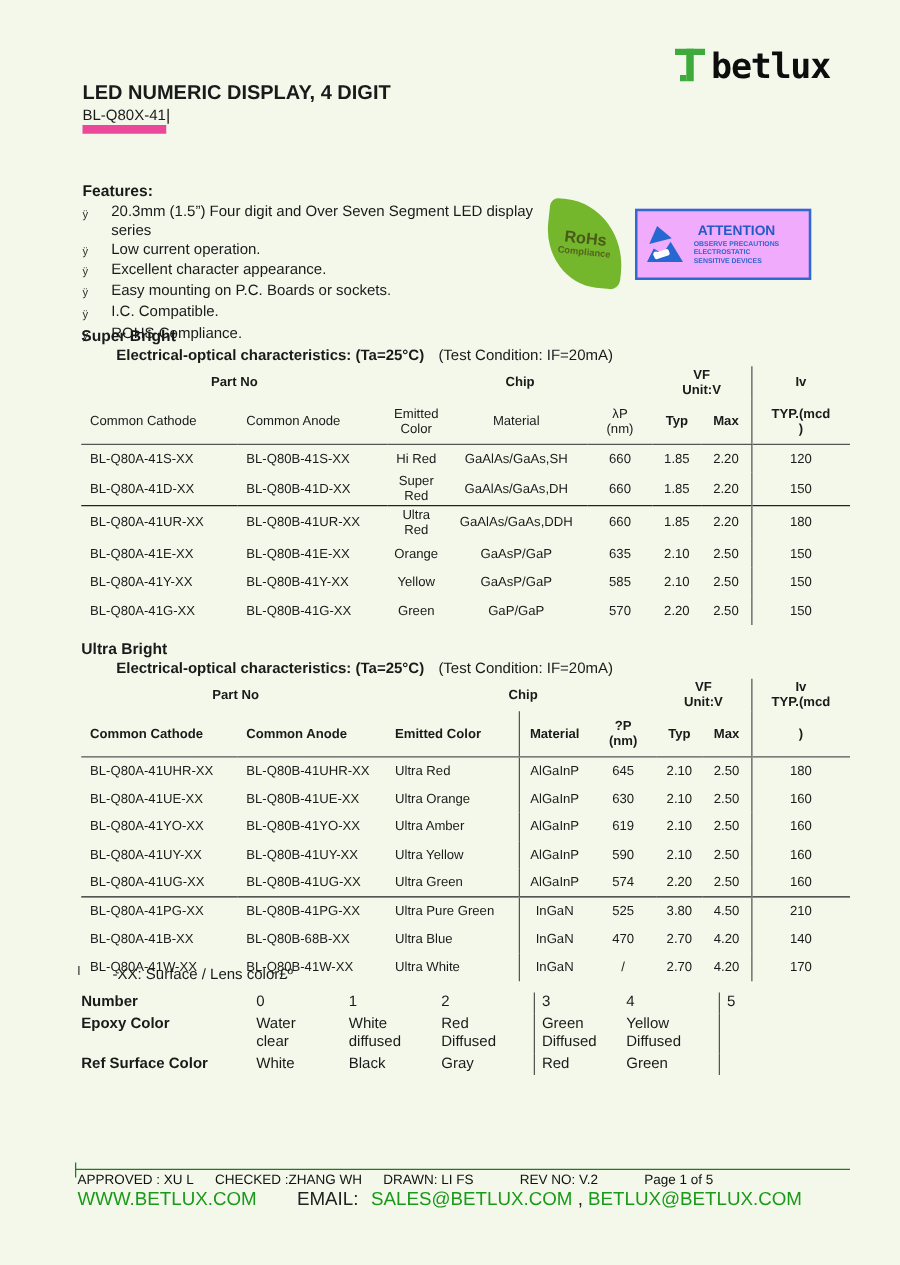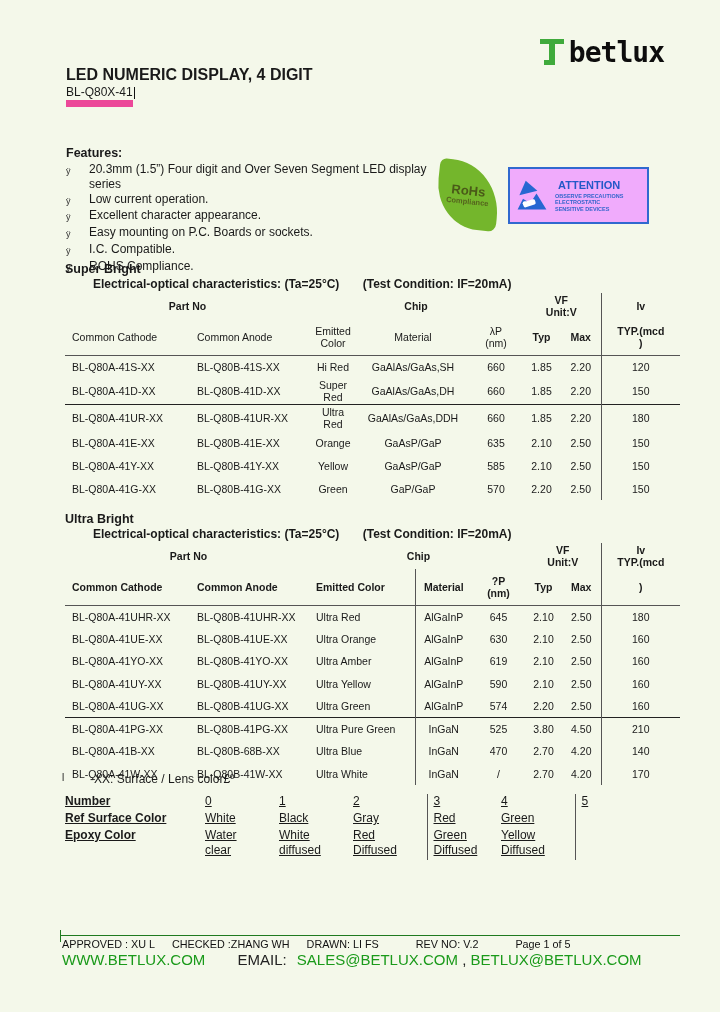--- a/index.html
+++ b/index.html
@@ -40,21 +40,21 @@
   .attention .ttl { font-size:11px; font-weight:bold; color:#2459c8; margin-bottom:2px; text-align:center; }
   .attention .sub { font-size:5.5px; color:#3265cc; line-height:6.5px; font-weight:bold; }
 
   
   .section { position:absolute; left:65px; width:616px; }
   .sec-sb { top:262px; }
   .sec-ub { top:512px; }
   .sec-title { font-size:12.5px; font-weight:bold; }
   .sec-sub { font-size:12px; margin:1px 0 2px 28px; }
   .sec-sub .bold { font-weight:bold; }
-  .sec-sub .norm { font-weight:bold; margin-left:20px; }
+  .sec-sub .norm { font-weight:normal; margin-left:8px; }
 
   
   table.spec { border-collapse:collapse; table-layout:fixed; width:615px; font-size:10.5px; }
   table.spec th, table.spec td { padding:1px 2px; text-align:center; vertical-align:middle; font-weight:normal; }
   table.spec thead tr.h1 th { height:26px; vertical-align:middle; }
   table.spec thead tr.h2 th { height:36px; border-bottom:1px solid #555; }
   table.spec .bold { font-weight:bold; }
   table.spec .pre { white-space:pre-line; line-height:12px; }
   table.spec tbody td { height:23px; }
   table.ub tbody td { height:22.5px; }
@@ -76,21 +76,21 @@
   .u-max { width:39px; }
   .u-iv  { width:79px; border-left:1px solid #555; }
 
   
   .lens { position:absolute; left:62px; top:772px; width:620px; }
   .lens .intro { display:flex; font-size:12px; }
   .lens .intro .pre-mark { width:28px; flex:0 0 28px; font-size:10px; }
   table.legend { border-collapse:collapse; table-layout:fixed; margin:8px 0 0 3px; font-size:12px; }
   table.legend td { padding:0 2px 2px 0; text-align:left; vertical-align:top; white-space:pre-line; line-height:15px; }
   table.legend td.lab { width:140px; font-weight:bold; }
-  table.legend td { width:74px;text-decoration:underline; }
+  table.legend td { width:74px; }
   table.legend td.vline { border-left:1px solid #555; padding-left:6px; }
 
   
   .footer-rule { position:absolute; left:60px; top:935px; width:620px; border-top:1px solid #1f7a1f; }
   .footer-rule .tick { position:absolute; left:0; top:-6px; width:1px; height:12px; background:#1f7a1f; }
   .footer-l1 { position:absolute; left:62px; top:938px; font-size:10.8px; color:#111; white-space:nowrap; }
   .footer-l1 span { margin-right:14px; }
   .footer-l1 .gap-big { margin-right:34px; }
   .footer-l2 { position:absolute; left:62px; top:951px; font-size:15px; white-space:nowrap; }
   .green { color:#1a9a1a; }
@@ -402,42 +402,42 @@
           <tr>
             <td class="lab">Number</td>
             <td>0</td>
             <td>1</td>
             <td>2</td>
             <td class="vline">3</td>
             <td>4</td>
             <td class="vline">5</td>
           </tr>
           <tr>
-            <td class="lab">Ref Surface Color</td>
-            <td>White</td>
-            <td>Black</td>
-            <td>Gray</td>
-            <td class="vline">Red</td>
-            <td>Green</td>
-            <td class="vline"></td>
-          </tr>
-          <tr>
             <td class="lab">Epoxy Color</td>
             <td>Water
 clear</td>
             <td>White
 diffused</td>
             <td>Red
 Diffused</td>
             <td class="vline">Green
 Diffused</td>
             <td>Yellow
 Diffused</td>
             <td class="vline"></td>
           </tr>
+          <tr>
+            <td class="lab">Ref Surface Color</td>
+            <td>White</td>
+            <td>Black</td>
+            <td>Gray</td>
+            <td class="vline">Red</td>
+            <td>Green</td>
+            <td class="vline"></td>
+          </tr>
         </tbody>
     </table>
   </div>
 
   <div class="footer-rule">
       <span class="tick"></span>
     </div>
   <div class="footer-l1">
     <span>APPROVED : XU L</span>
     <span>CHECKED :ZHANG WH</span>

